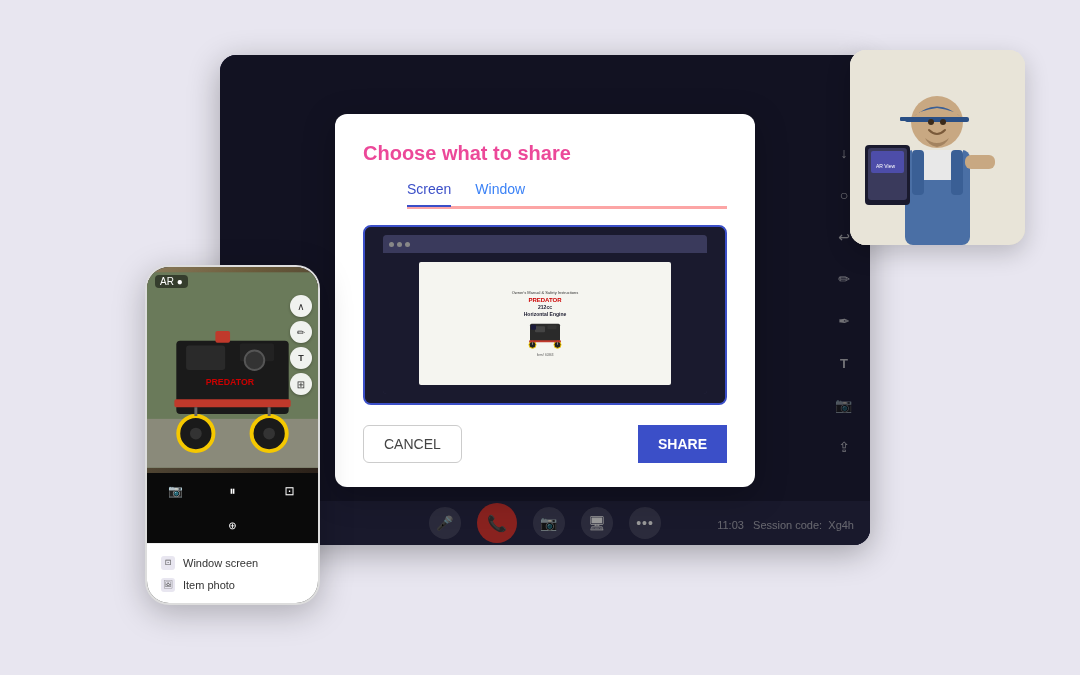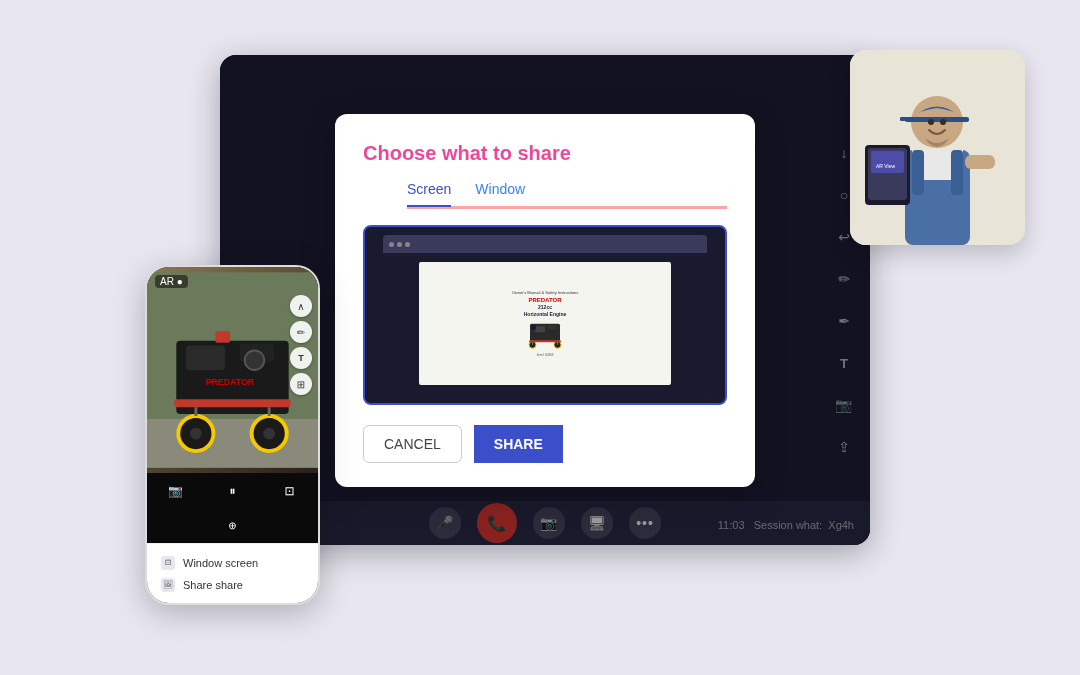--- a/index.html
+++ b/index.html
@@ -178,21 +178,21 @@
     }
 
     .manual-footer {
       font-size: 3px;
       color: #555;
       text-align: center;
     }
 
     .dialog-actions {
       display: flex;
-      justify-content: flex-start;
+      justify-content: space-between;
       gap: 12px;
     }
 
     .btn-cancel {
       padding: 10px 20px;
       border: 1px solid #ccc;
       background: white;
       border-radius: 6px;
       font-size: 14px;
       font-weight: 500;
@@ -526,21 +526,21 @@
       </div>
       <div class="toolbar-btn screen">
         <span>🖥</span>
       </div>
       <div class="toolbar-btn more">
         <span style="letter-spacing:1px;">•••</span>
       </div>
       <div class="session-info">
         <span>11:03</span>
         &nbsp;
-        <span>Session what:</span>
+        <span>Session code:</span>
         &nbsp;<span>Xg4h</span>
       </div>
     </div>
   </div>
 </div>
 
 <div class="mobile-phone">
   <div class="phone-screen">
 
     <div class="phone-camera-view">
@@ -594,21 +594,21 @@
       </div>
     </div>
 
     <div class="phone-share-section">
       <div class="phone-share-item">
         <div class="phone-share-icon">⊡</div>
         <span>Window screen</span>
       </div>
       <div class="phone-share-item">
         <div class="phone-share-icon">🖼</div>
-        <span>Share share</span>
+        <span>Item photo</span>
       </div>
     </div>
   </div>
 </div>
 
 <div class="person-card">
   <div class="person-figure">
 
     <svg viewBox="0 0 175 195" style="width:100%;height:100%;">
 

